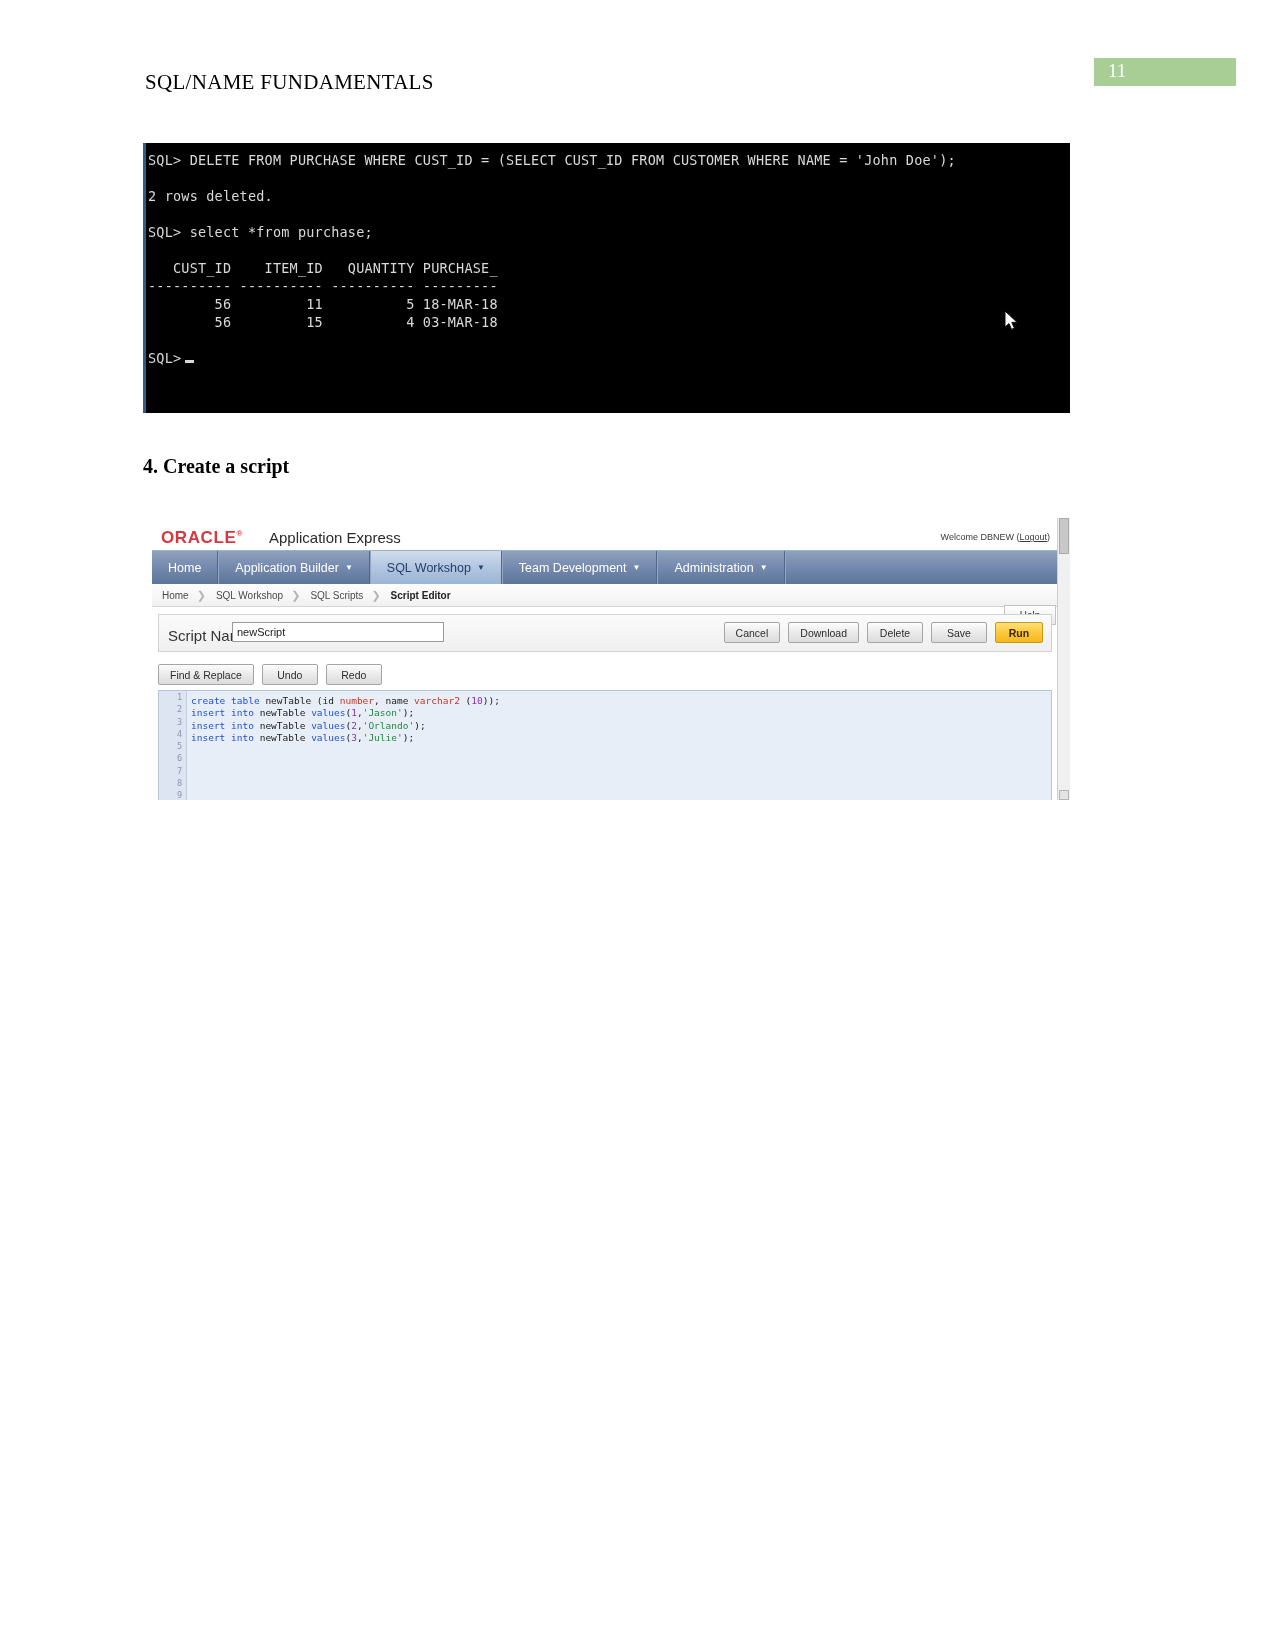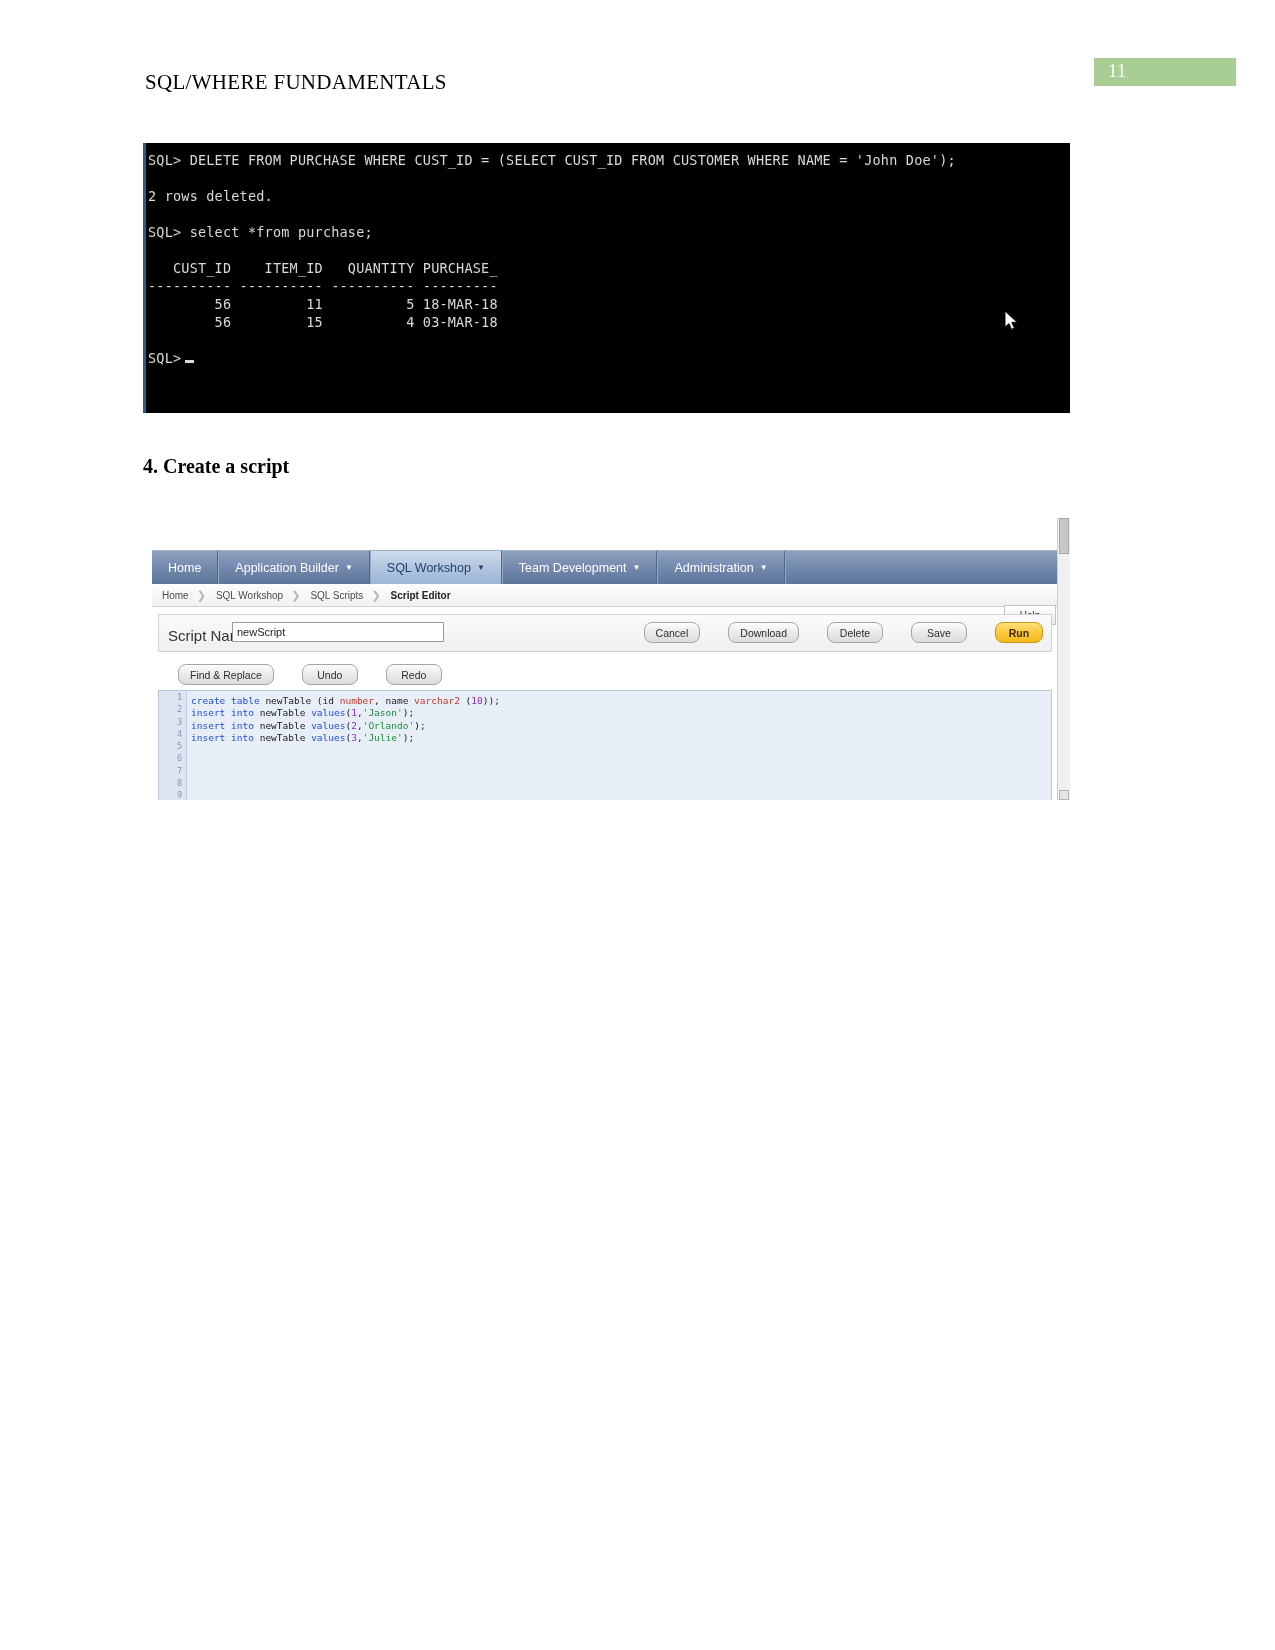--- a/index.html
+++ b/index.html
@@ -322,33 +322,32 @@
     position: absolute;
     right: 8px;
     top: 7px;
     display: flex;
     gap: 8px;
   }
   .apex-btn {
     min-width: 56px;
     height: 21px;
     padding: 0 11px;
-    border-radius: 8px;
+    border-radius: 2px;
     background: linear-gradient(to bottom, #fdfdfd 0%, #eaeaea 50%, #dcdcdc 100%);
     border: 1px solid #a5a5a5;
     box-sizing: border-box;
     font-family: "Liberation Sans", sans-serif;
     font-size: 10.5px;
     color: #2e2e2e;
     display: flex;
     align-items: center;
     justify-content: center;
     cursor: pointer;
     white-space: nowrap;
-    margin-left: 20px;
   }
   .apex-btn.primary {
     background: linear-gradient(to bottom, #ffe07a 0%, #fcc83e 50%, #f5b81f 100%);
     border-color: #c69a14;
     color: #3a2c00;
     font-weight: bold;
     min-width: 48px;
   }
 
   
@@ -415,40 +414,48 @@
     width: 22px;
     height: 5px;
     background: #ffffff;
     border-right: 1px solid #c3cfe1;
   }
 </style>
 </head>
 <body>
 
 <div class="page-header">
-  <div class="doc-title">SQL/WHERE FUNDAMENTALS</div>
+  <div class="doc-title">SQL/NAME FUNDAMENTALS</div>
   <div class="page-number-badge">
     <span>11</span>
   </div>
 </div>
 
 <div class="terminal">
   <div class="terminal-inner" id="terminal-inner"><div class="term-line">SQL&gt; DELETE FROM PURCHASE WHERE CUST_ID = (SELECT CUST_ID FROM CUSTOMER WHERE NAME = 'John Doe');</div><div class="term-blank"></div><div class="term-line">2 rows deleted.</div><div class="term-blank"></div><div class="term-line">SQL&gt; select *from purchase;</div><div class="term-blank"></div><div class="term-line">   CUST_ID    ITEM_ID   QUANTITY PURCHASE_</div><div class="term-line">---------- ---------- ---------- ---------</div><div class="term-line">        56         11          5 18-MAR-18</div><div class="term-line">        56         15          4 03-MAR-18</div><div class="term-blank"></div><div class="term-line">SQL&gt;<span class="cursor-block"></span></div></div>
 </div>
 <div class="mouse-cursor">
   <svg width="16" height="22" viewBox="0 0 16 22">
     <polygon points="0,0 0,16 4,12.6 6.6,18.4 9.4,17.1 6.8,11.4 12,11.2" fill="#ffffff" stroke="#111111" stroke-width="1"></polygon>
   </svg>
 </div>
 
 <div class="section-heading">4. Create a script</div>
 
 <div class="apex-shot">
   <div class="apex-scrollarea">
 
+    <div class="apex-brand">
+      <div class="oracle-logo"><span>ORACLE</span><span class="tm">®</span></div>
+      <div class="apex-product">Application Express</div>
+      <div class="apex-welcome">
+        <span>Welcome DBNEW</span>
+        <span>(</span><a href="#">Logout</a><span>)</span>
+      </div>
+    </div>
 
     <div class="apex-nav" id="apex-nav">
         <div class="nav-tab">
           <span>Home</span>
         </div>
         <div class="nav-tab">
           <span>Application Builder</span>
           <span class="caret">▼</span>
         </div>
         <div class="nav-tab active">

